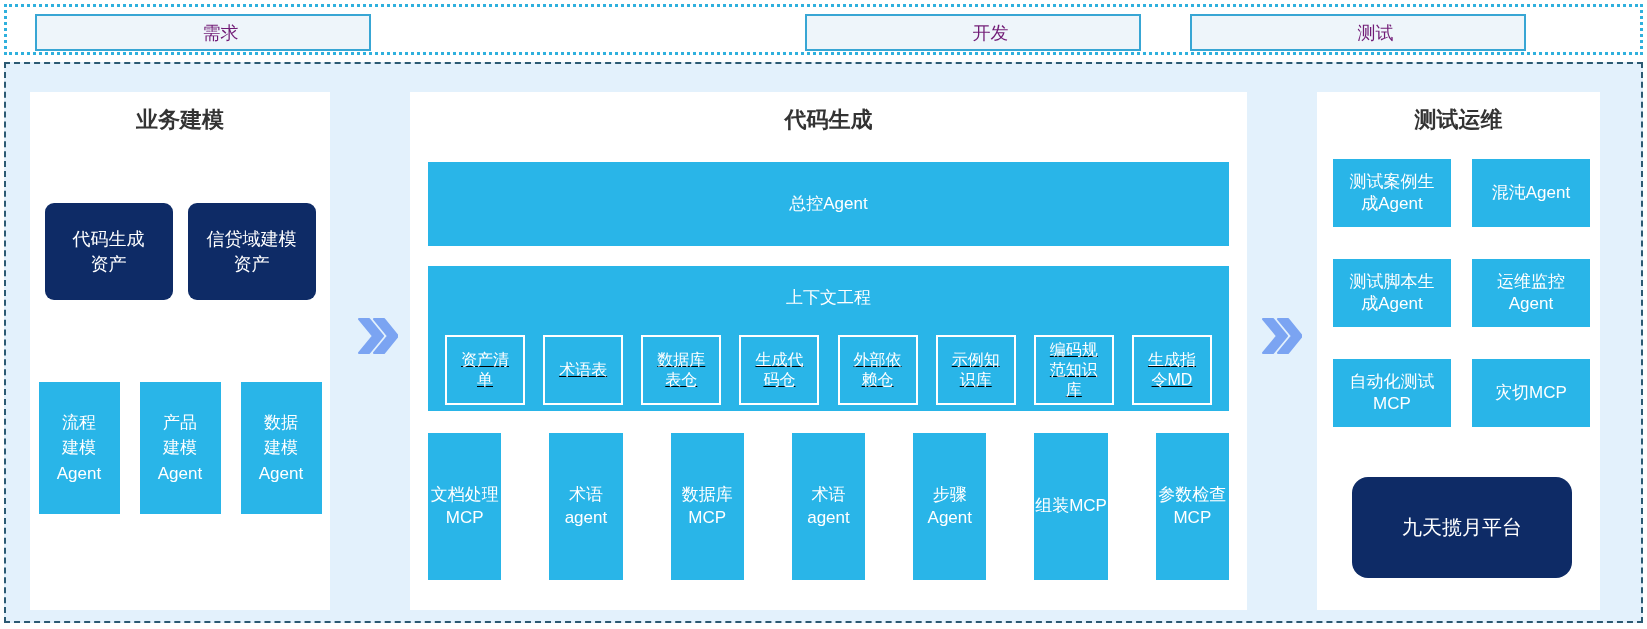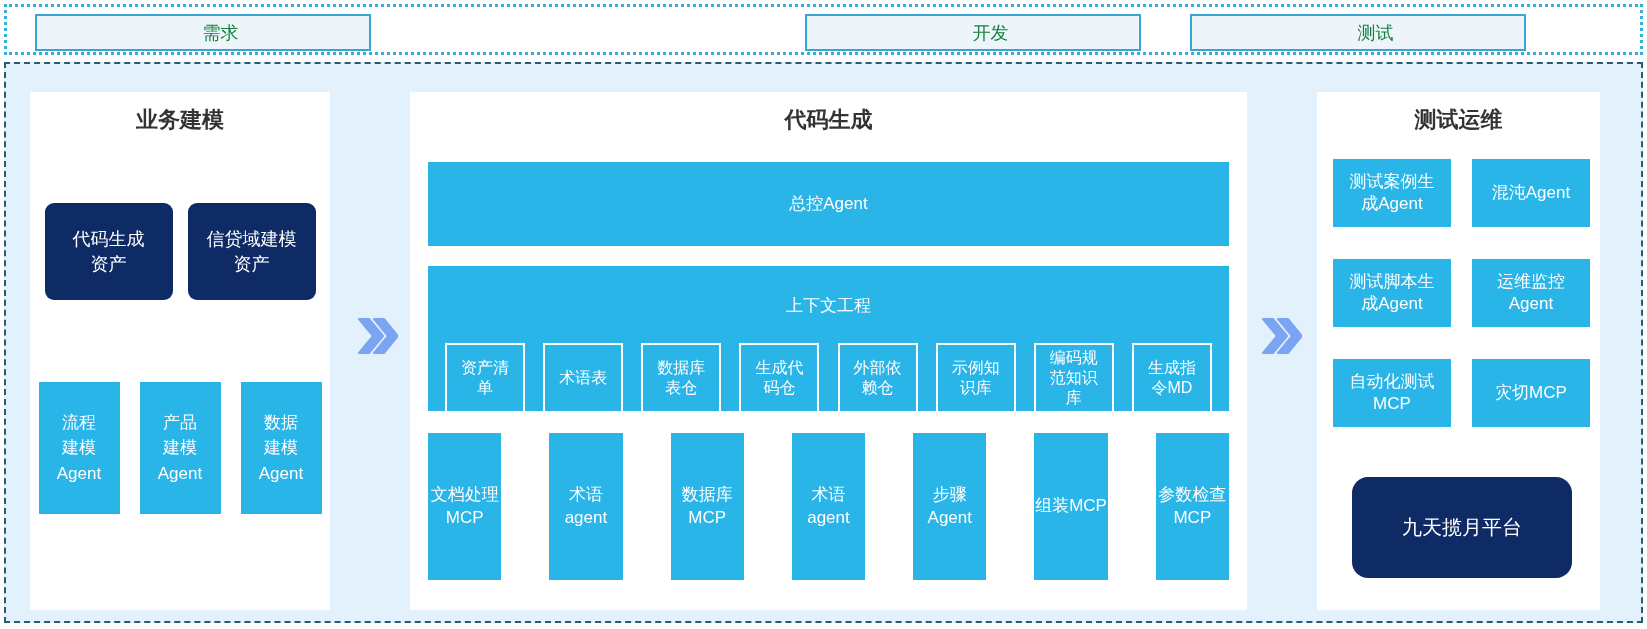--- a/index.html
+++ b/index.html
@@ -15,21 +15,21 @@
   .top-strip {
     position: absolute; left: 4px; top: 4px;
     width: 1639px; height: 51px;
     background: #ffffff;
     border: 3px dotted #2fb0dd;
   }
   .phase-box {
     position: absolute; top: 7px; height: 37px; width: 336px;
     background: #eef5fa;
     border: 2px solid #38a6d4;
-    color: #15803d;
+    color: #701a75;
     font-size: 18px;
     display: flex; align-items: center; justify-content: center; padding-left: 35px;
   }
   .phase-1 { left: 28px; }
   .phase-2 { left: 413px; }
   .phase-3 { left: 798px; }
   .phase-4 { left: 1183px; }
 
   
   .main {
@@ -80,32 +80,33 @@
   .panel-mid { left: 404px; width: 837px; }
   .master-bar {
     width: 801px; height: 84px;
     margin: 28px auto 0 auto;
     font-size: 17px;
   }
   .context-wrap {
     width: 801px; height: 145px;
     margin: 20px auto 0 auto;
     background: #29b5e8;
-    padding-top: 28px;
+    padding-top: 20px;
   }
   .context-title {
     text-align: center;
     color: #ffffff;
     font-size: 17px;
     height: 24px;
   }
   .context-row {
     display: flex; justify-content: space-between;
     padding: 0 17px;
     margin-top: 25px;
+    text-decoration: underline;
   }
   .context-box {
     width: 80px; height: 70px;
     border: 2px solid #ffffff;
     color: #ffffff;
     font-size: 16px;
     display: flex; align-items: center; justify-content: center;
     line-height: 1.25;
   }
   .tool-row {

